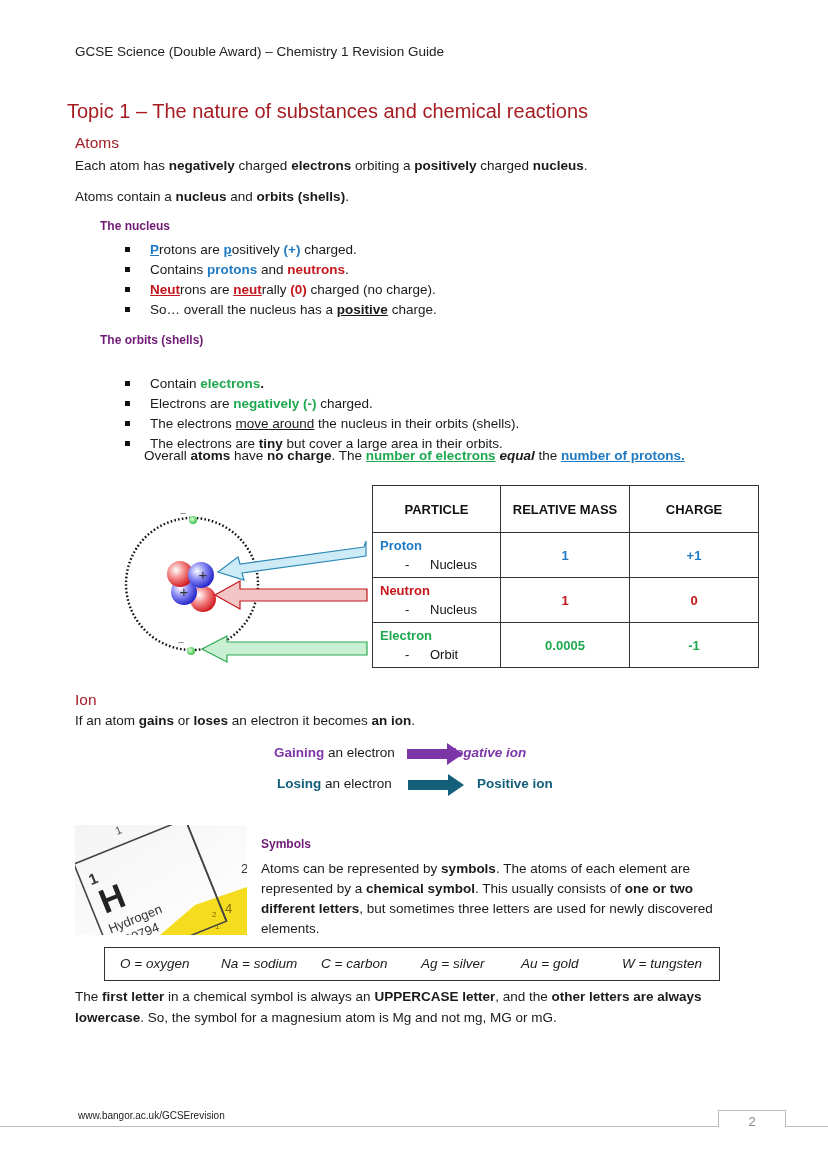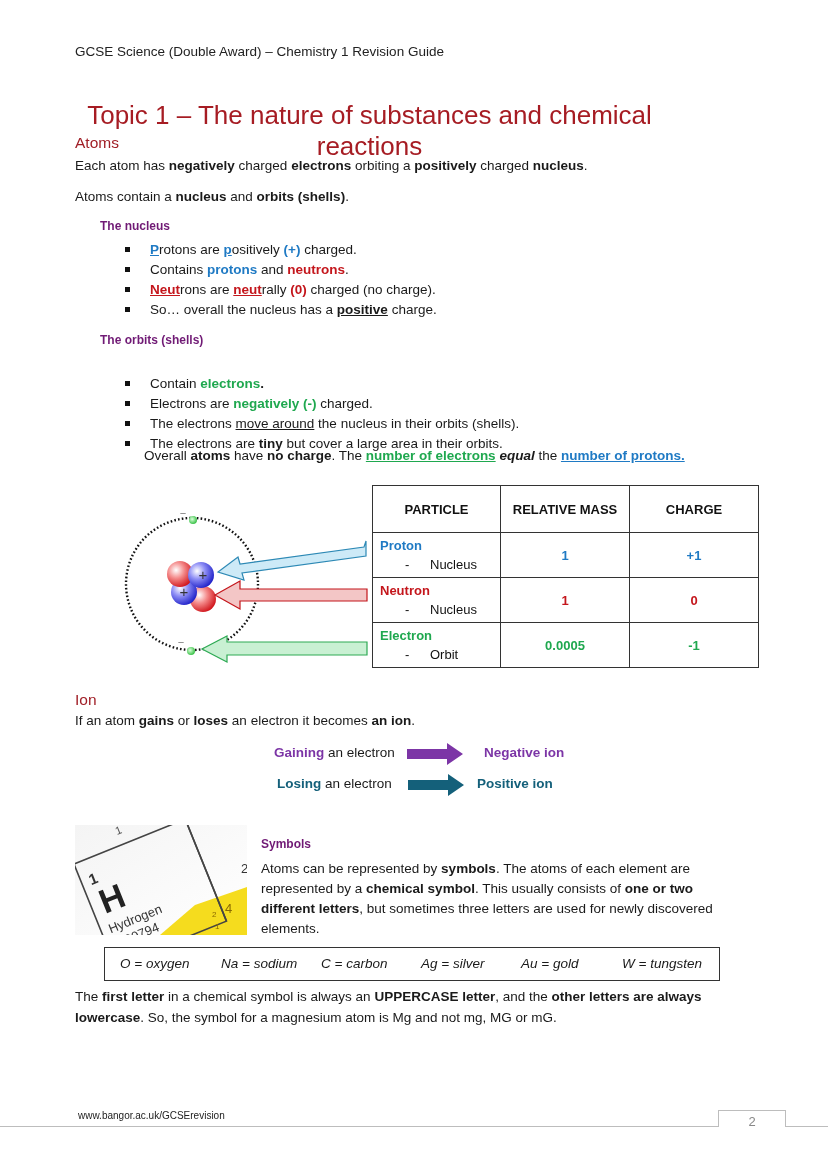--- a/index.html
+++ b/index.html
@@ -3,21 +3,21 @@
   <meta charset="utf-8">
   <style>
     html, body { margin: 0; padding: 0; background: #ffffff; }
     body {
       width: 828px; height: 1171px; position: relative; overflow: hidden;
       font-family: "Liberation Sans", "DejaVu Sans", sans-serif;
       color: #1a1a1a; font-size: 13.5px;
     }
     .abs { position: absolute; }
     .header-text { left: 75px; top: 44px; font-size: 13.5px; color: #222; }
-    .title { left: 0; width: 655px; top: 100px; text-align: center; font-size: 26px; color: #a61c23; margin-left: 42px; }
+    .title { left: 0; width: 655px; top: 100px; text-align: center; font-size: 20px; color: #a61c23; }
     .h2 { font-size: 15.5px; color: #a01e26; }
     .h3 { font-size: 12px; color: #701a75; font-weight: bold; }
     .para { font-size: 13.5px; line-height: 20px; white-space: nowrap; }
     b { font-weight: bold; }
     .blue { color: #1f7ac4; font-weight: bold; }
     .red { color: #c4161c; font-weight: bold; }
     .green { color: #1fa84f; font-weight: bold; }
     .purple { color: #7c35a6; font-weight: bold; }
     .teal { color: #14607a; font-weight: bold; }
     .u { text-decoration: underline; }
@@ -155,21 +155,21 @@
 <div class="abs para" style="left:75px; top:711px;">
   <span>If an atom </span><b>gains</b><span> or </span><b>loses</b><span> an electron it becomes </span><b>an ion</b><span>.</span>
 </div>
 
 <div class="abs para" style="left:274px; top:743px;">
   <span class="purple">Gaining</span><span> an electron</span>
 </div>
 <svg class="abs" style="left:407px; top:743px;" width="58" height="22" viewBox="0 0 58 22">
   <polygon points="0,6 40,6 40,0 56,11 40,22 40,16 0,16" fill="#7c35a6"></polygon>
 </svg>
-<div class="abs para purple" style="left:484px; top:743px;">Negative ion</div>
+<div class="abs para purple" style="left:446px; top:743px;font-style:italic;">Negative ion</div>
 
 <div class="abs para" style="left:277px; top:774px;">
   <span class="teal">Losing</span><span> an electron</span>
 </div>
 <svg class="abs" style="left:408px; top:774px;" width="58" height="22" viewBox="0 0 58 22">
   <polygon points="0,6 40,6 40,0 56,11 40,22 40,16 0,16" fill="#14607a"></polygon>
 </svg>
 <div class="abs para teal" style="left:477px; top:774px;">Positive ion</div>
 
 <svg class="abs" style="left:75px; top:825px;" width="172" height="110" viewBox="0 0 172 110">

